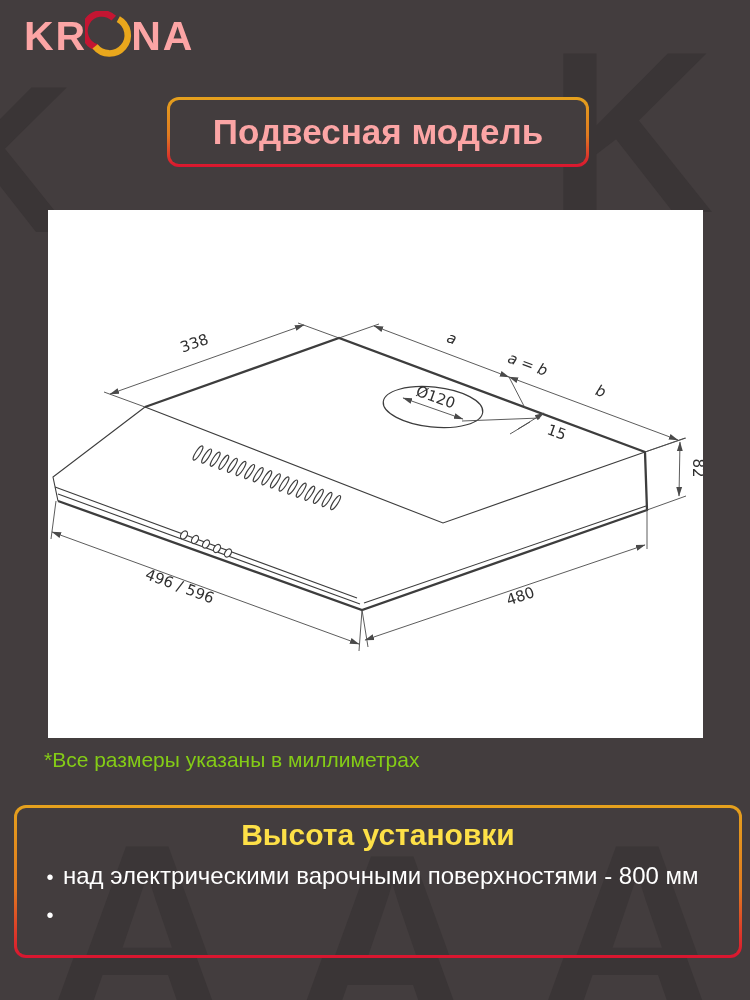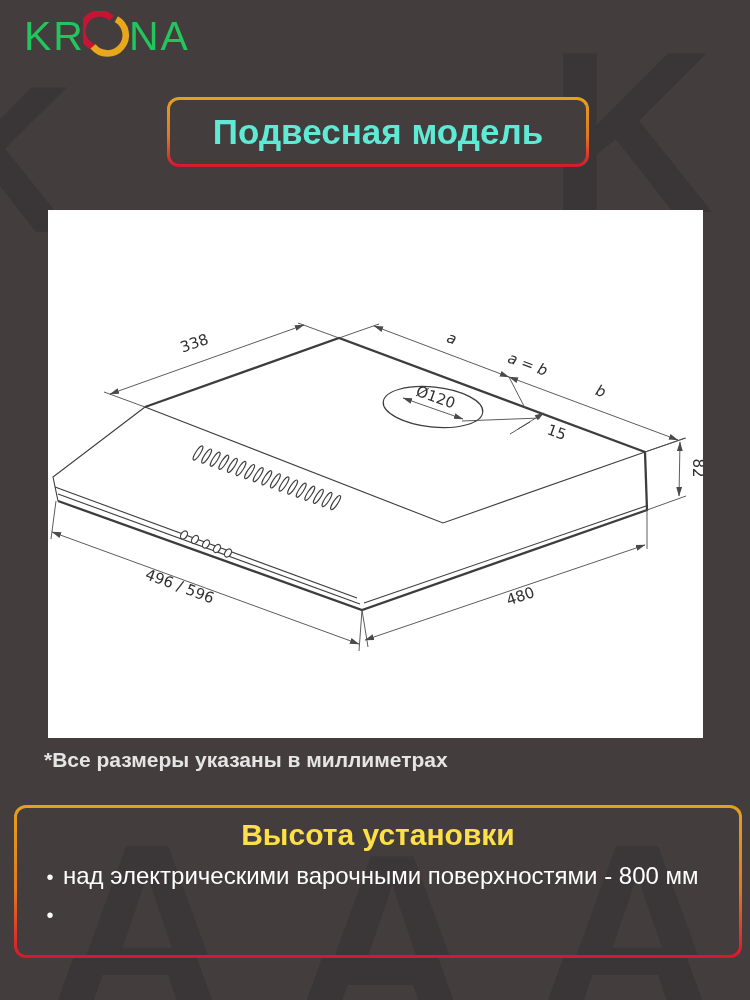--- a/index.html
+++ b/index.html
@@ -4,37 +4,37 @@
 <style>
   html,body{margin:0;padding:0;}
   body{width:750px;height:1000px;position:relative;overflow:hidden;
        background:#433d3e;font-family:"Liberation Sans",sans-serif;}
   .wm{position:absolute;color:#3a3536;font-weight:800;line-height:1;
       font-family:"Liberation Sans",sans-serif;user-select:none;z-index:0;}
   .layer{position:absolute;inset:0;z-index:1;}
 
   
   .logo{position:absolute;left:24px;top:11px;display:flex;align-items:center;}
-  .logo .lt{color:#22c55e;font-size:41px;font-weight:400;letter-spacing:2px;line-height:1;}
+  .logo .lt{color:#fca5a5;font-size:41px;font-weight:700;letter-spacing:2px;line-height:1;}
   .logo svg{margin:0 -2px 2px -2px;}
 
   
   .gbox{background:linear-gradient(180deg,#e5a11d 0%,#e07a20 55%,#d91430 100%);
         border-radius:12px;padding:3px;position:absolute;}
   .gin{background:#433d3e;border-radius:9px;width:100%;height:100%;
        box-sizing:border-box;position:relative;overflow:hidden;}
 
   .titlebox{left:167px;top:97px;width:416px;height:64px;}
   .titlebox .gin{display:flex;align-items:center;justify-content:center;}
-  .title-text{color:#5eead4;font-size:35px;font-weight:700;white-space:nowrap;}
+  .title-text{color:#fca5a5;font-size:35px;font-weight:700;white-space:nowrap;}
 
   
   .panel{position:absolute;left:48px;top:210px;width:655px;height:528px;background:#fff;}
 
-  .footnote{position:absolute;left:44px;top:748px;color:#e5e5e5;font-size:21px;font-weight:700;}
+  .footnote{position:absolute;left:44px;top:748px;color:#84cc16;font-size:21px;font-weight:400;}
 
   
   .installbox{left:14px;top:805px;width:722px;height:147px;}
   .installbox .gin{padding:8px 20px 0 20px;}
   .inst-title{color:#fde047;font-size:30px;font-weight:700;text-align:center;margin:2px 0 10px 0;position:relative;z-index:2;}
   .inst-row{display:flex;align-items:baseline;color:#fff;font-size:24px;font-weight:400;
             margin:0 0 14px 0;position:relative;z-index:2;}
   .inst-row .dot{width:26px;flex:0 0 26px;text-align:center;font-size:20px;}
   .wm-in{position:absolute;color:#3b3637;font-weight:800;line-height:1;z-index:1;}
 

